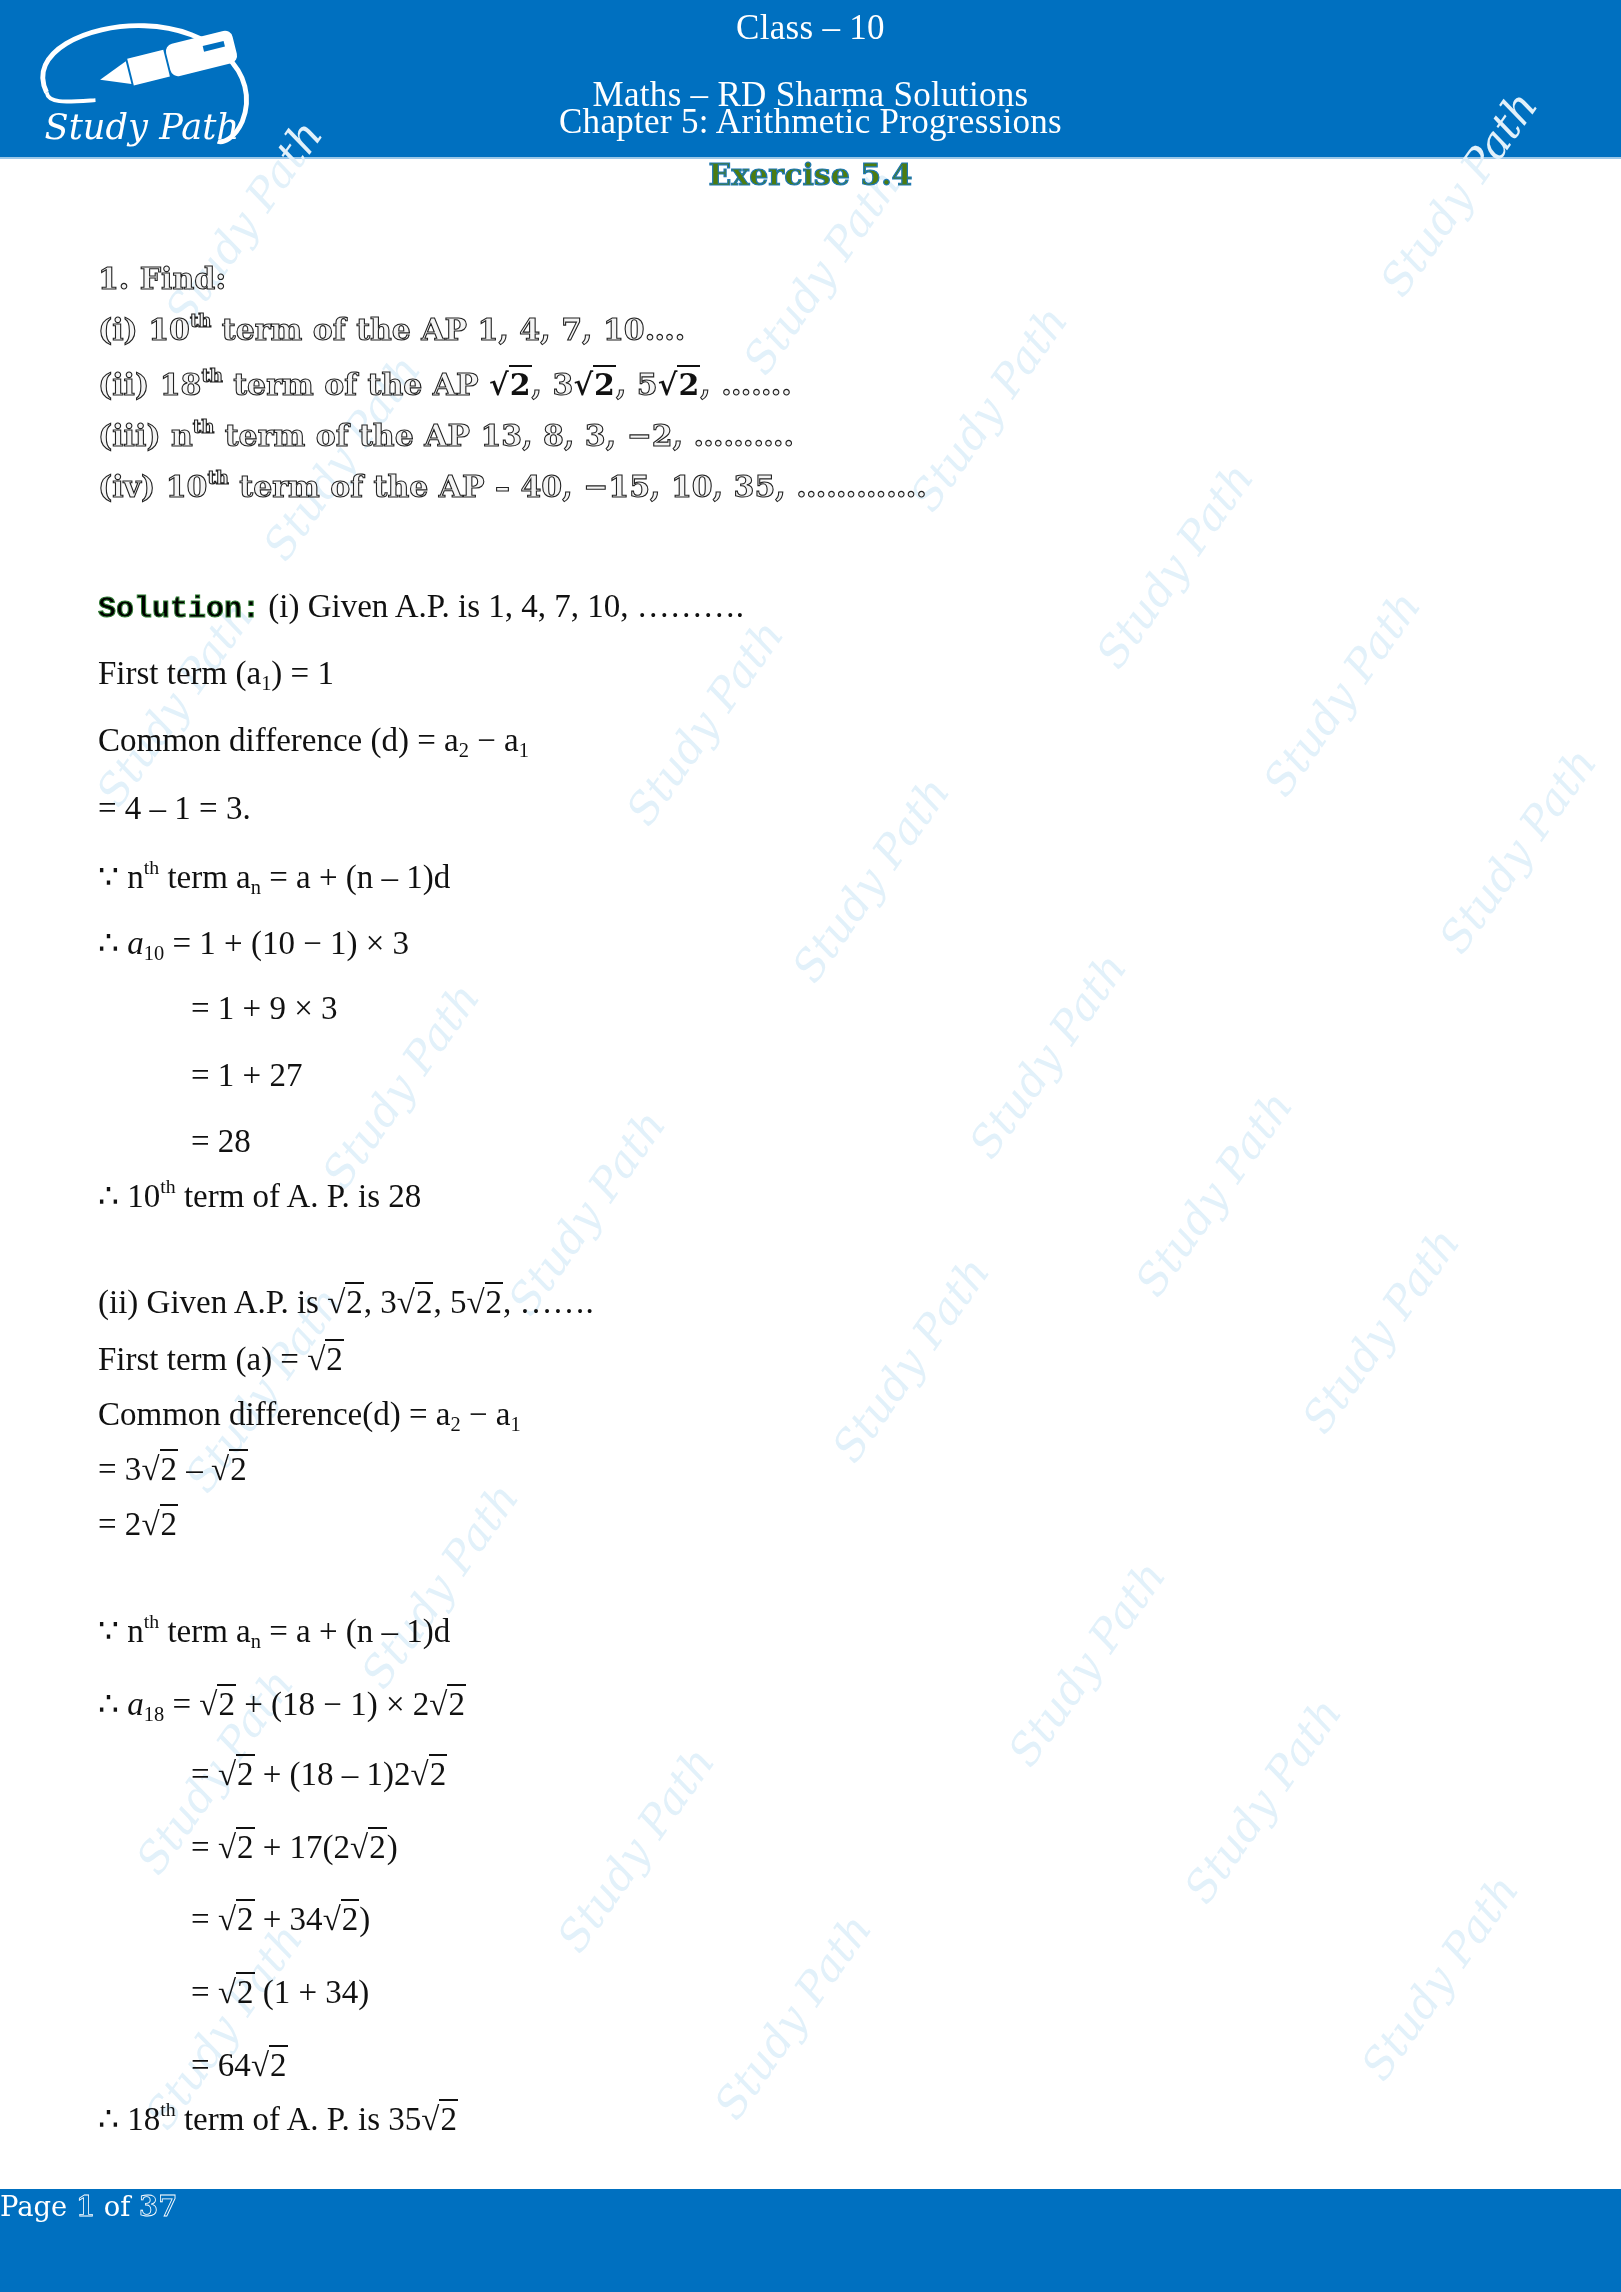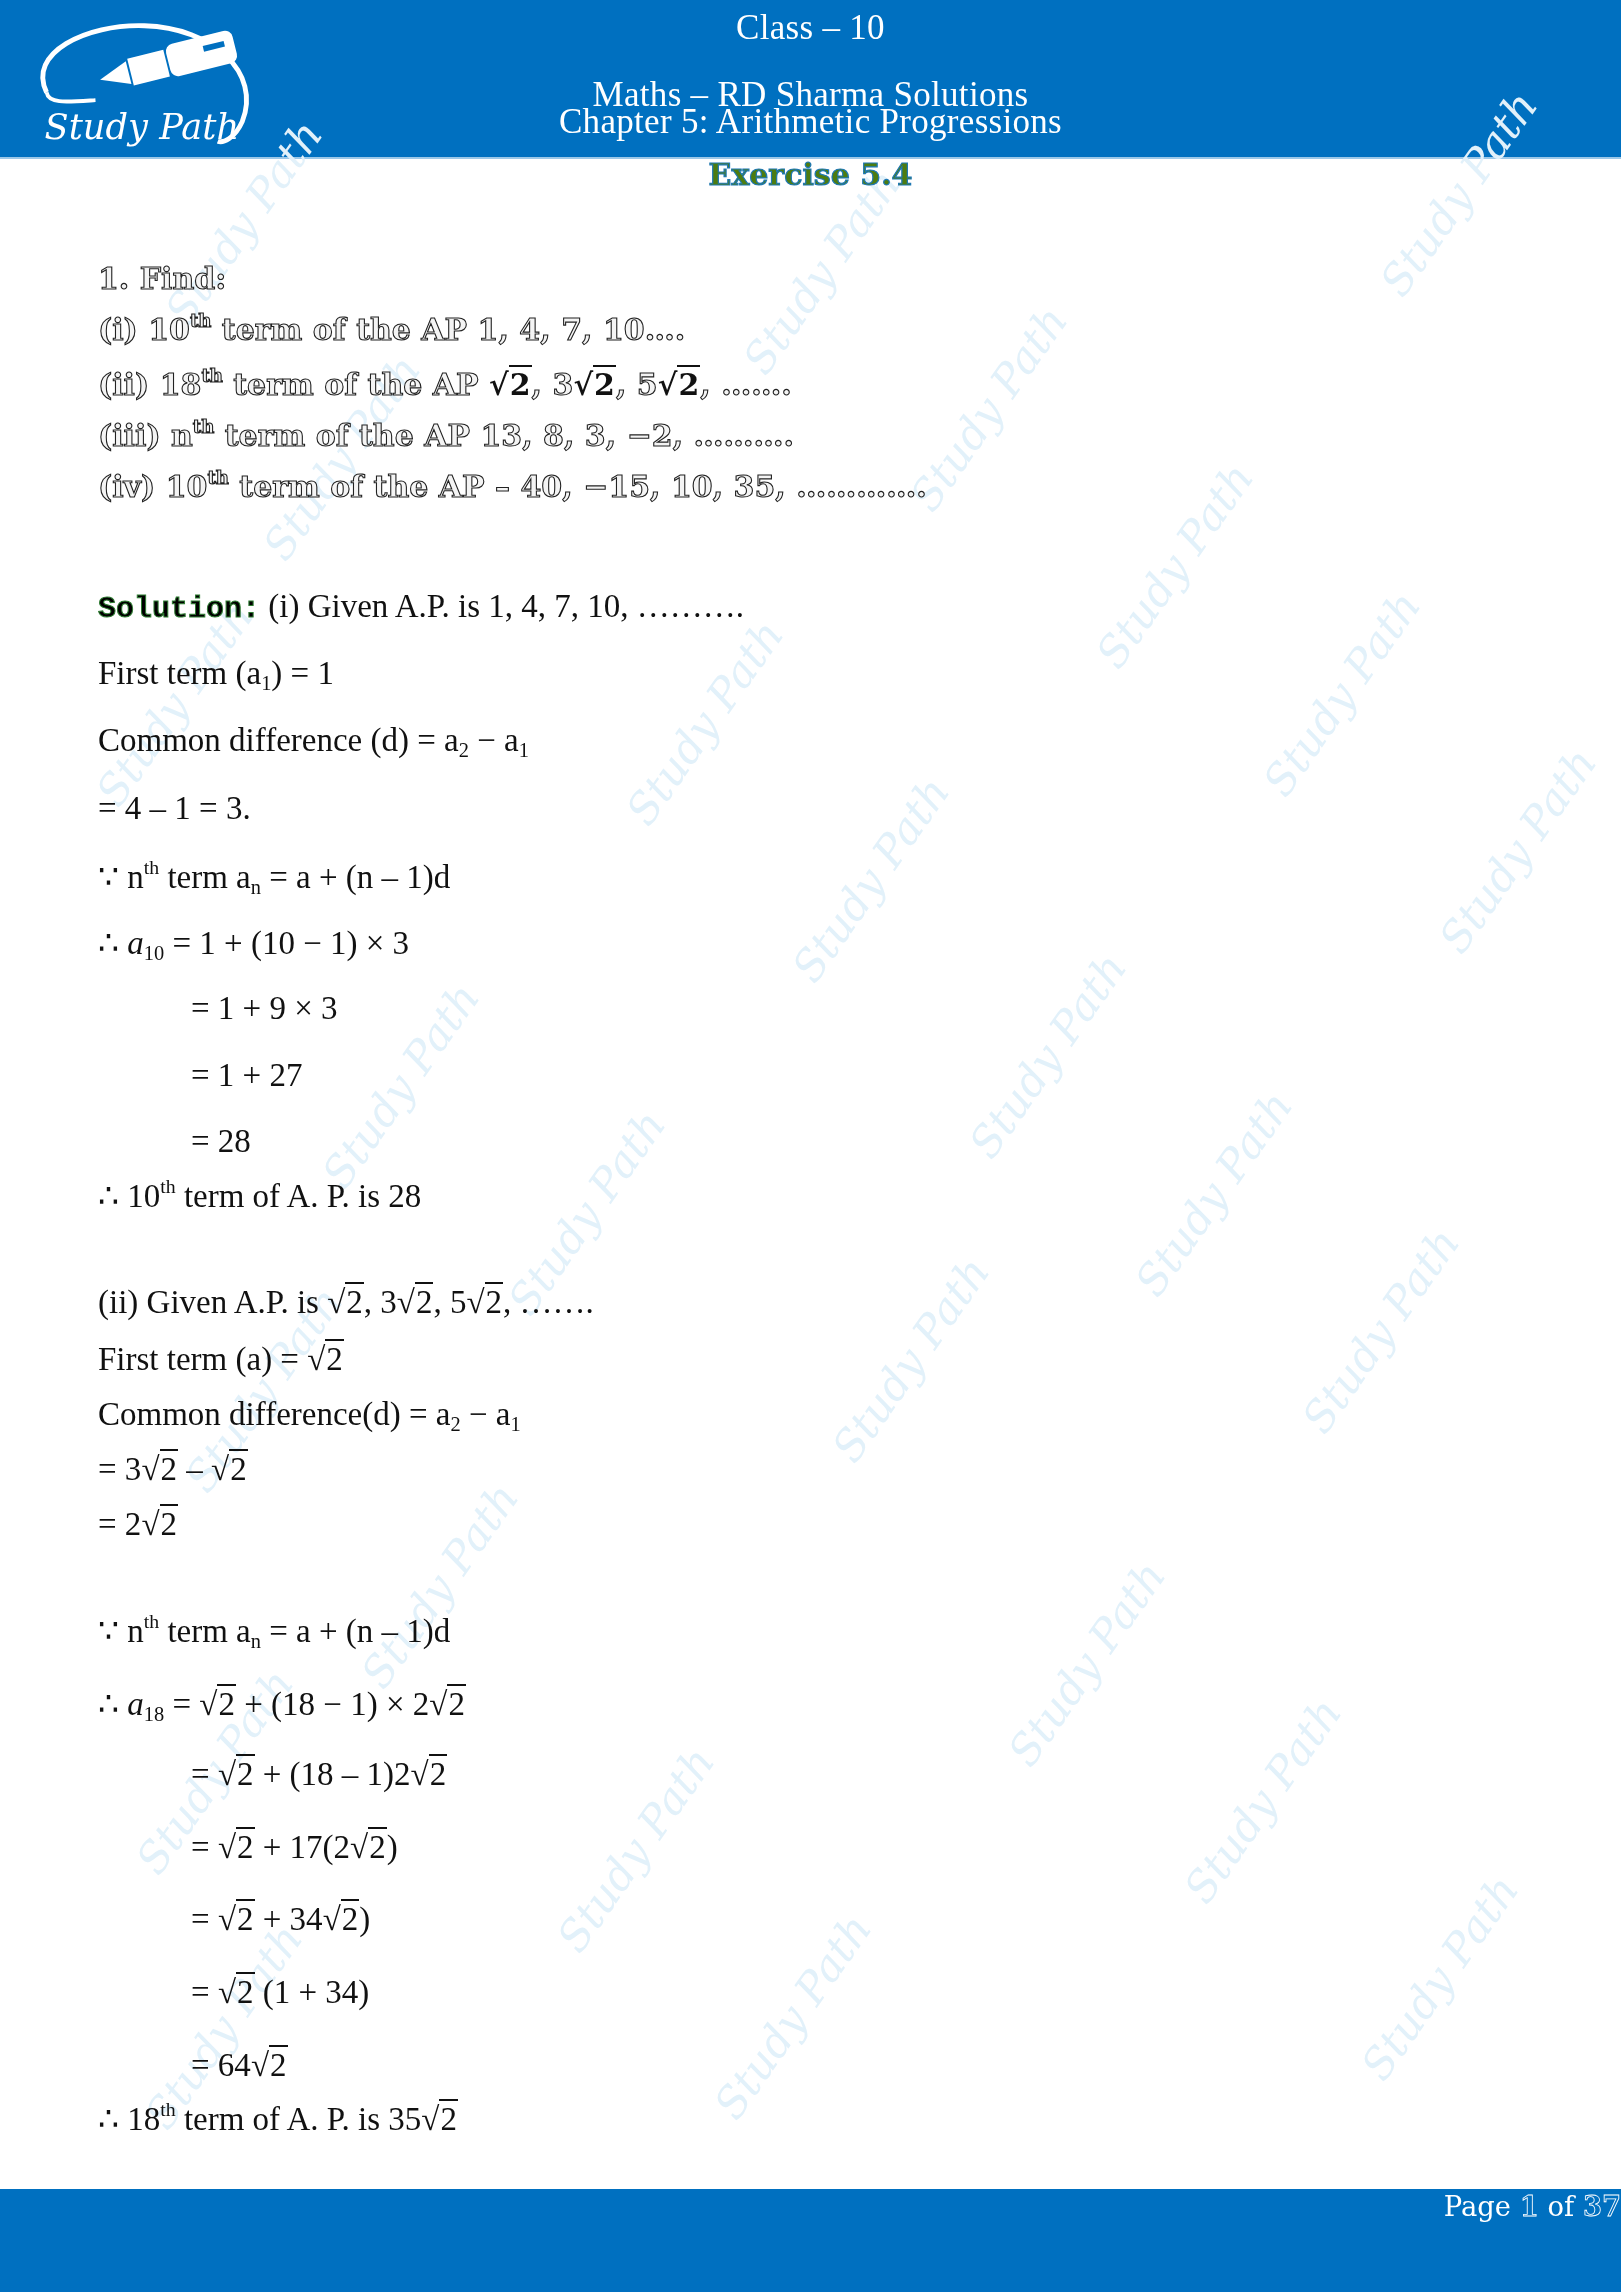--- a/index.html
+++ b/index.html
@@ -49,21 +49,21 @@
   .watermark {
     position: absolute; font-family: "DejaVu Serif", serif; font-style: italic;
     font-size: 43px; color: #e2f1fa; transform: rotate(-55deg);
     transform-origin: left bottom; white-space: nowrap; pointer-events: none;
   }
   .footer {
     position: absolute; left: 0; top: 2189px; width: 1621px; height: 104px;
     background: #0070c0;
   }
   .footer-text {
-    position: absolute; left: 0; top: 2190px; width: 1621px; text-align: right;
+    position: absolute; left: 0; top: 2190px; width: 1621px; text-align: left;
     color: #fff; font-family: "DejaVu Serif", serif; font-size: 27.4px;
   }
   .footer-text .num { font-weight: bold; color: #fff; -webkit-text-stroke: 0.8px #fff; color: #0070c0; }
 </style>
 </head>
 <body>
 
 <div class="header"></div>
 <svg class="logo" viewBox="0 0 230 140">
   <path d="M20 80 C 0 40, 60 10, 120 12 C 190 14, 240 60, 220 110 C 212 128, 200 132, 195 130" fill="none" stroke="#fff" stroke-width="5"></path>

